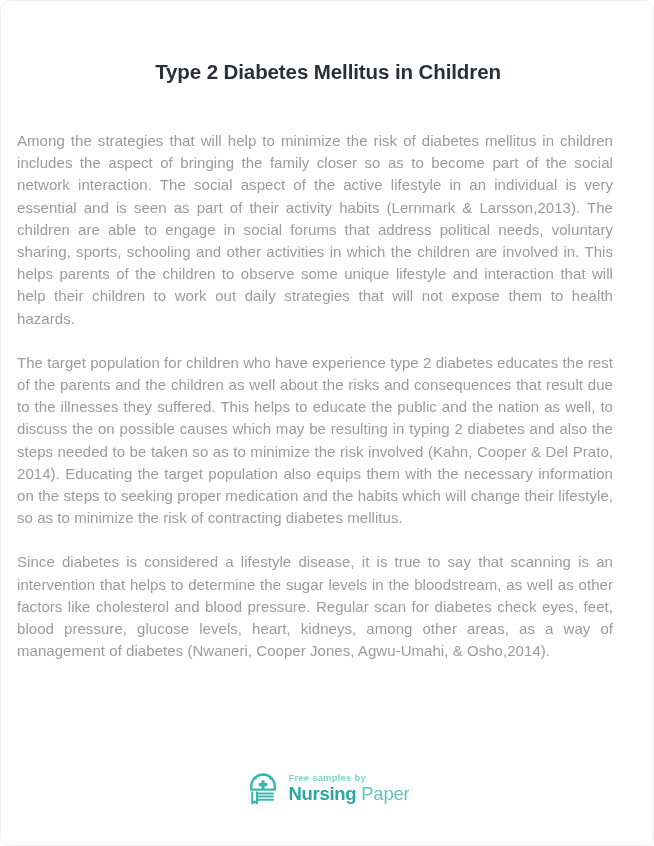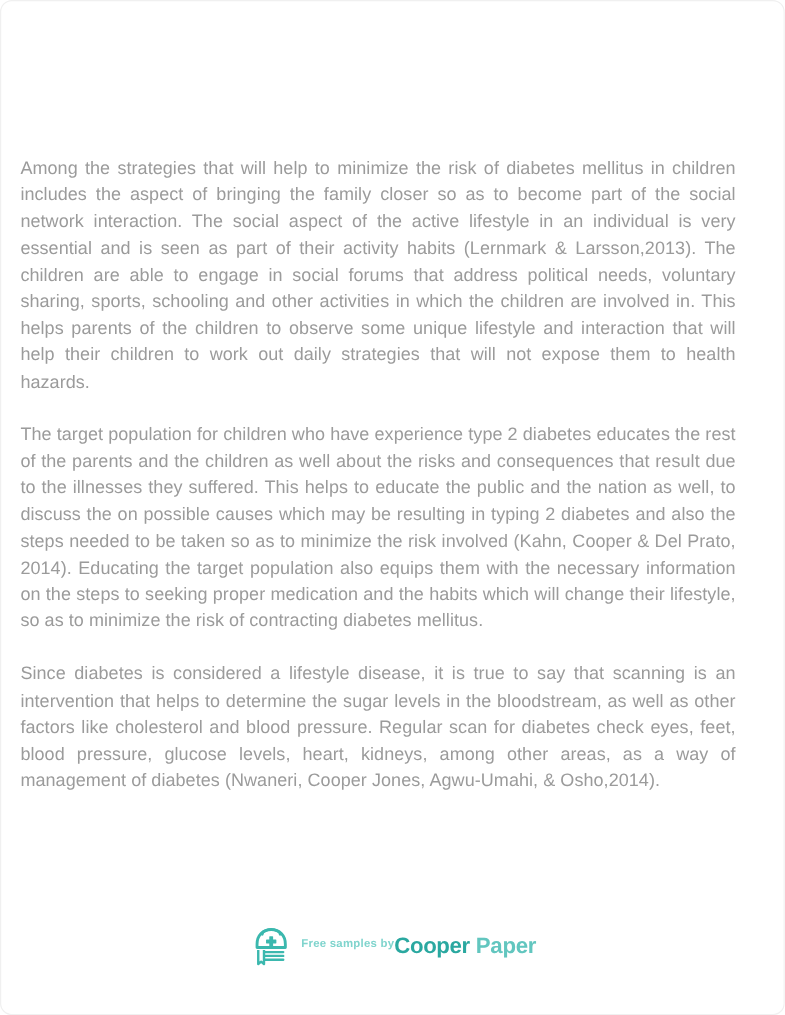--- a/index.html
+++ b/index.html
@@ -57,52 +57,53 @@
     top: 769px;
     width: 654px;
     display: flex;
     align-items: center;
     justify-content: center;
     gap: 8px;
   }
   #logo-mark { display: block; flex: 0 0 auto; }
   #logo-wordmark {
     display: flex;
+    flex-direction: column;
     justify-content: center;
     line-height: 1;
-    align-items: center;
   }
   #logo-tagline {
     font-size: 9.5px;
     font-weight: bold;
     color: #7fd4cd;
     letter-spacing: 0.2px;
     margin-bottom: 3px;
   }
   #logo-name {
     font-size: 18.5px;
     line-height: 1;
     white-space: nowrap;
   }
   #logo-name-bold {
     font-weight: bold;
     color: #2aa8a0;
     letter-spacing: -0.3px;
   }
   #logo-name-light {
-    font-weight: bold;
+    font-weight: normal;
     color: #62c6bf;
     letter-spacing: -0.2px;
   }
 </style>
 </head>
 <body>
 
 <div id="page">
 
+  <h1 id="doc-title">Type 2 Diabetes Mellitus in Children</h1>
 
   <div id="body-copy">
     <p class="para">Among the strategies that will help to minimize the risk of diabetes mellitus in children includes the aspect of bringing the family closer so as to become part of the social network interaction. The social aspect of the active lifestyle in an individual is very essential and is seen as part of their activity habits (Lernmark &amp; Larsson,2013). The children are able to engage in social forums that address political needs, voluntary sharing, sports, schooling and other activities in which the children are involved in. This helps parents of the children to observe some unique lifestyle and interaction that will help their children to work out daily strategies that will not expose them to health hazards.</p>
     <p class="para">The target population for children who have experience type 2 diabetes educates the rest of the parents and the children as well about the risks and consequences that result due to the illnesses they suffered. This helps to educate the public and the nation as well, to discuss the on possible causes which may be resulting in typing 2 diabetes and also the steps needed to be taken so as to minimize the risk involved (Kahn, Cooper &amp; Del Prato, 2014). Educating the target population also equips them with the necessary information on the steps to seeking proper medication and the habits which will change their lifestyle, so as to minimize the risk of contracting diabetes mellitus.</p>
     <p class="para">Since diabetes is considered a lifestyle disease, it is true to say that scanning is an intervention that helps to determine the sugar levels in the bloodstream, as well as other factors like cholesterol and blood pressure. Regular scan for diabetes check eyes, feet, blood pressure, glucose levels, heart, kidneys, among other areas, as a way of management of diabetes (Nwaneri, Cooper Jones, Agwu-Umahi, &amp; Osho,2014).</p>
   </div>
 
   <div id="footer-logo">
 
     <svg id="logo-mark" width="34" height="36" viewBox="0 0 34 36">
@@ -121,18 +122,18 @@
         <line x1="7.0" y1="23.4" x2="27.0" y2="23.4"></line>
         <line x1="7.0" y1="26.6" x2="27.0" y2="26.6"></line>
         <line x1="7.0" y1="29.8" x2="27.0" y2="29.8"></line>
       </g>
 
       <path d="M6.2 21.6 L6.2 33.4 L8.6 31.4 L11.0 33.4 L11.0 21.6" fill="#ffffff" stroke="#3bb8ae" stroke-width="2" stroke-linejoin="round"></path>
     </svg>
 
     <div id="logo-wordmark">
       <span id="logo-tagline">Free samples by</span>
-      <span id="logo-name"><span id="logo-name-bold">Cooper</span><span id="logo-name-light"> Paper</span></span>
+      <span id="logo-name"><span id="logo-name-bold">Nursing</span><span id="logo-name-light"> Paper</span></span>
     </div>
 
   </div>
 
 </div>
 
 </body></html>

